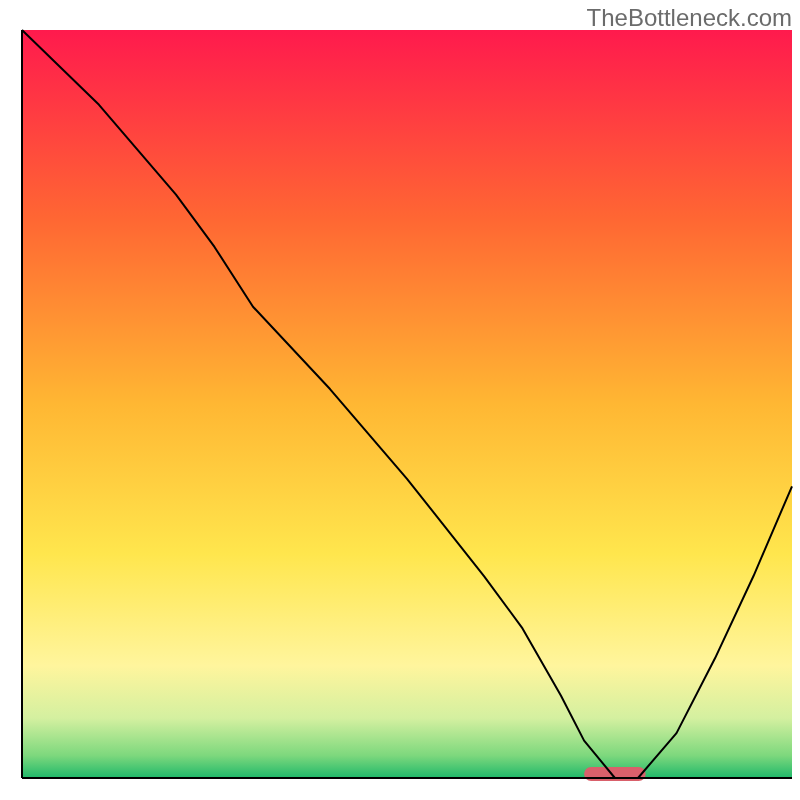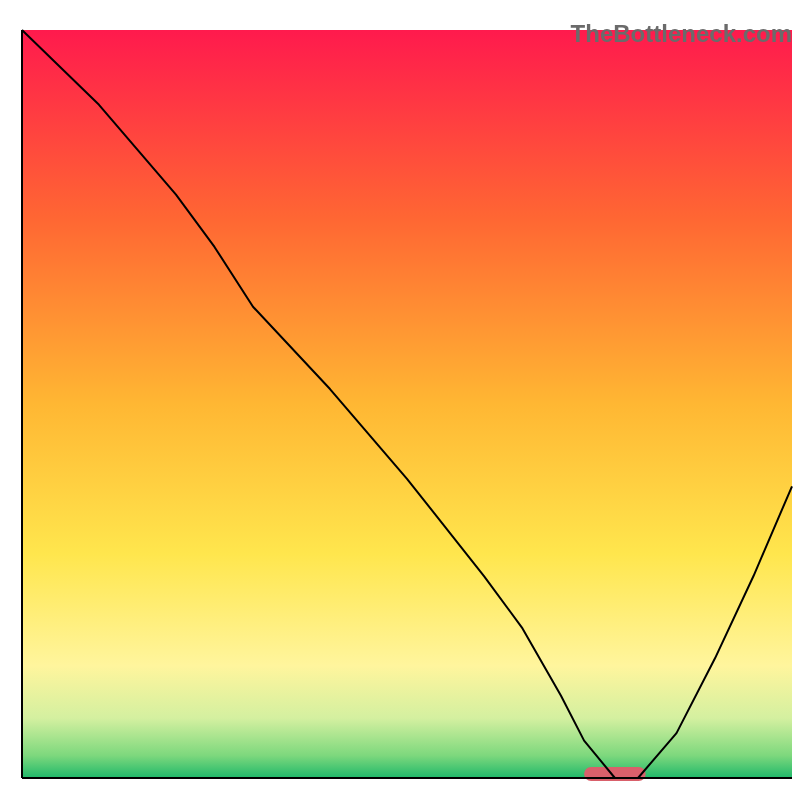--- a/index.html
+++ b/index.html
@@ -10,24 +10,24 @@
     position: relative;
     font-family: Arial, sans-serif;
   }
   .chart-container {
     width: 800px;
     height: 800px;
     position: relative;
   }
   .watermark {
     position: absolute;
-    top: 20px;
+    top: 4px;
     right: 8px;
     font-size: 24px;
-    font-weight: bold;
+    font-weight: normal;
     color: #6b6b6b;
     z-index: 10;
   }
   svg {
     display: block;
   }
 </style>
 </head>
 <body>
 

